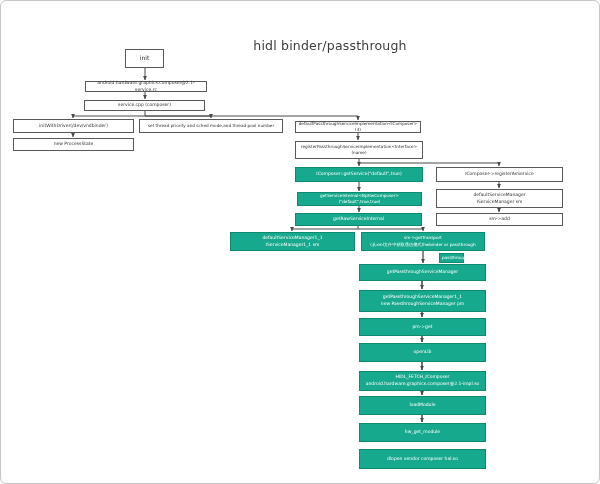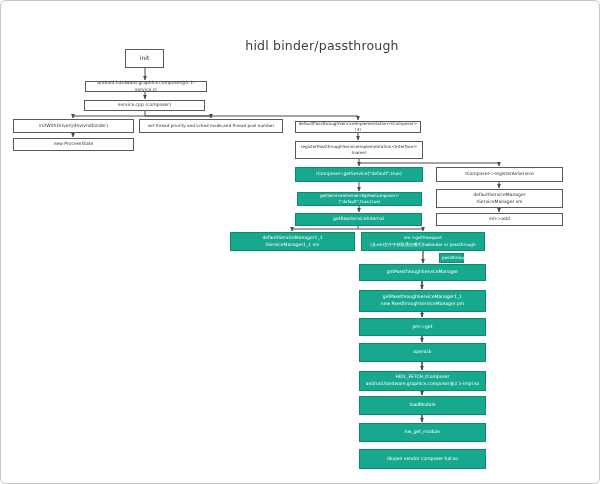--- a/index.html
+++ b/index.html
@@ -1,18 +1,18 @@
 <!DOCTYPE html>
 <html><head>
 <meta charset="utf-8">
 <style>
   html,body{margin:0;padding:0;background:#fff;}
   body{width:600px;height:484px;position:relative;font-family:"DejaVu Sans","Liberation Sans",sans-serif;}
   .frame{position:absolute;left:0;top:0;width:598px;height:482px;border:1px solid #c6c6c6;border-radius:6px;background:#ffffff;overflow:hidden;}
-  .title{position:absolute;left:236px;top:37px;width:170px;text-align:center;font-size:12.5px;color:#3d3d3d;letter-spacing:0.2px;}
+  .title{position:absolute;left:244px;top:37px;width:170px;text-align:center;font-size:12.5px;color:#3d3d3d;letter-spacing:0.2px;}
   #edges{position:absolute;left:0;top:0;width:600px;height:484px;}
   .edge{fill:none;stroke:#4a4a4a;stroke-width:1;}
   .edge.mid{stroke:#3f3f3f;stroke-width:1.5;}
   .edge.thick{stroke:#8c8c8c;stroke-width:2;}
   #nodes .node{position:absolute;box-sizing:border-box;display:flex;flex-direction:column;align-items:center;justify-content:center;text-align:center;font-size:4.5px;line-height:1.45;padding:1px 2px;}
   .node.white{background:#ffffff;border:1px solid #595959;color:#333333;}
   .node.teal{background:#17a98d;border:1px solid #0e8a6f;color:#ffffff;}
   .nline{width:100%;}
 </style>
 </head>

